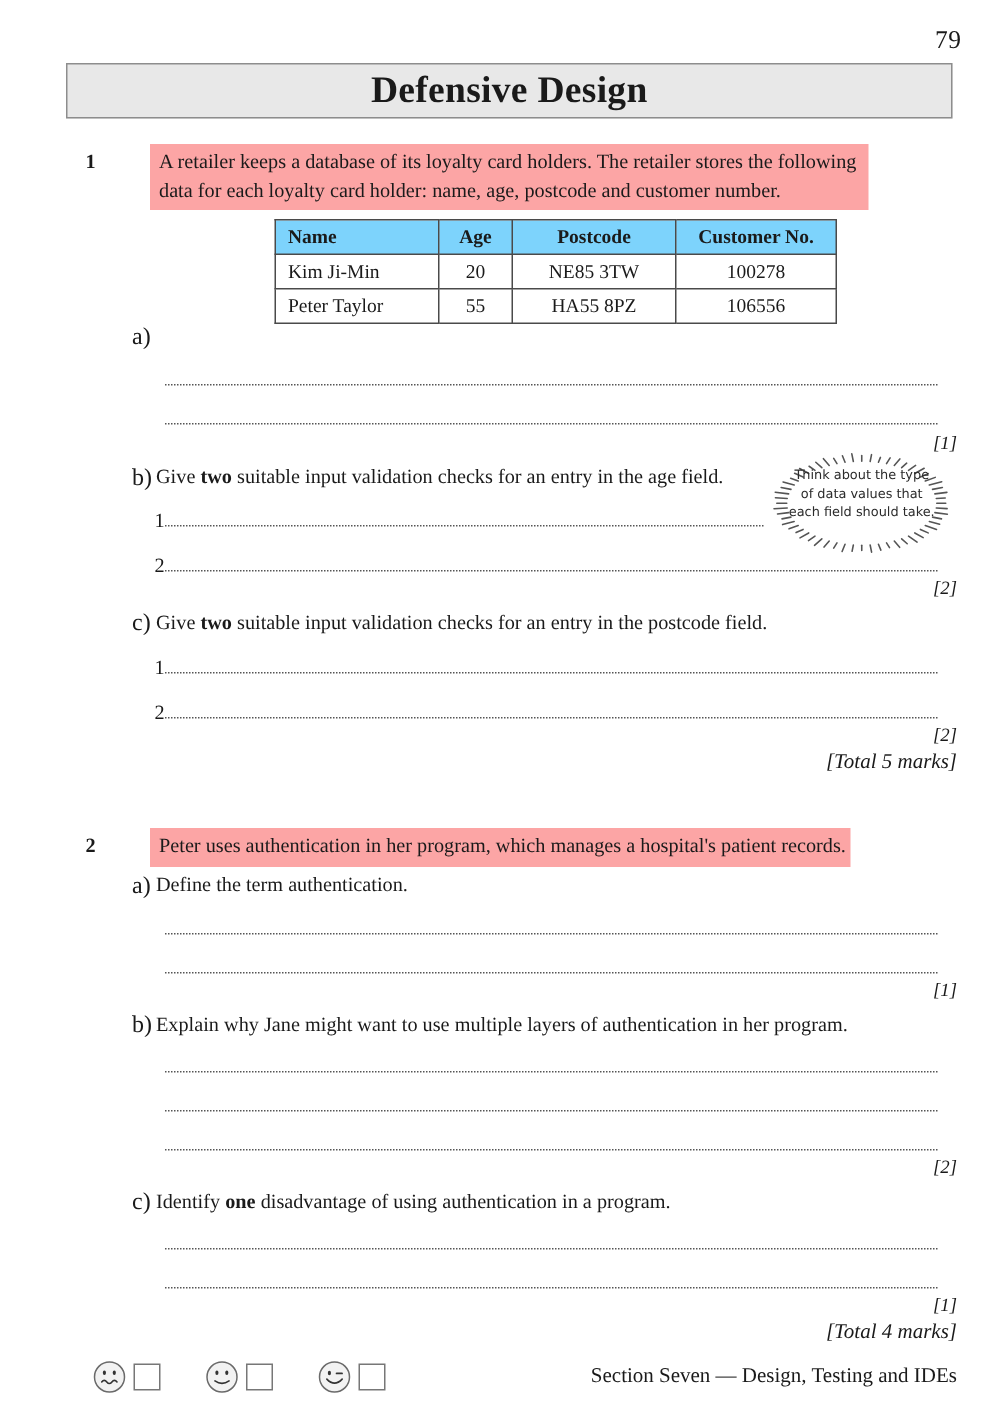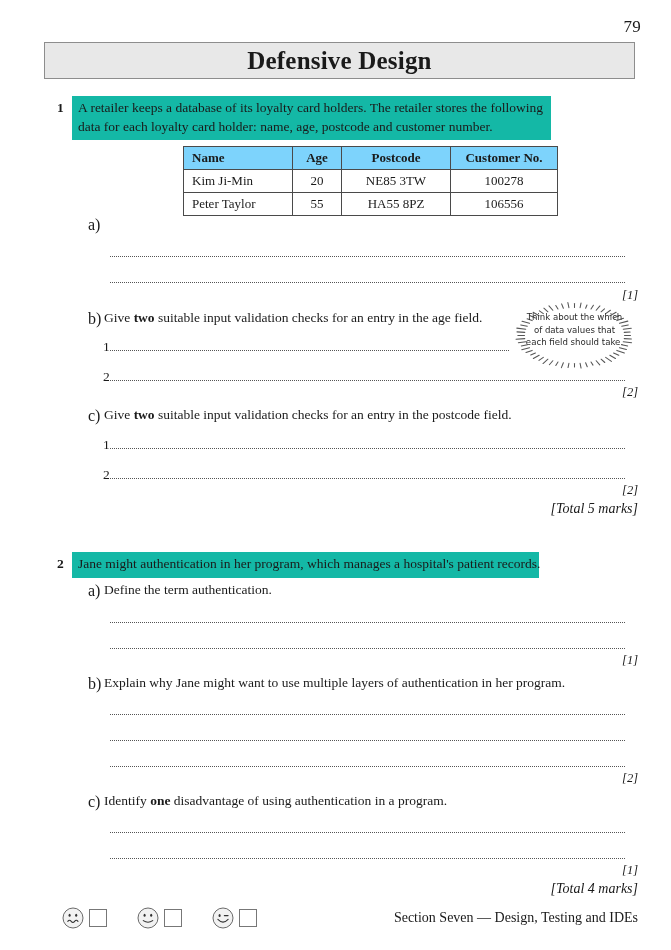--- a/index.html
+++ b/index.html
@@ -52,22 +52,22 @@
     letter-spacing: 0.2px;
   }
   .q-number {
     position: absolute;
     left: 57px;
     font-weight: bold;
     font-size: 13.5px;
   }
   .q-stem {
     position: absolute;
-    left: 72px;
-    background: #14b8a6;
+    left: 100px;
+    background: #fca5a5;
     font-size: 13.5px;
     line-height: 18.5px;
     padding: 3px 6px 4px 6px;
     box-sizing: border-box;
   }
 
   
   .data-table {
     position: absolute;
     left: 183px;
@@ -298,39 +298,39 @@
           <line x1="97.86" y1="16.70" x2="104.12" y2="13.19" stroke-linecap="round"></line>
           <line x1="101.59" y1="19.04" x2="106.78" y2="16.73" stroke-linecap="round"></line>
           <line x1="104.84" y1="21.60" x2="111.53" y2="19.25" stroke-linecap="round"></line>
           <line x1="107.55" y1="24.35" x2="115.82" y2="22.12" stroke-linecap="round"></line>
           <line x1="109.69" y1="27.25" x2="116.26" y2="25.97" stroke-linecap="round"></line>
           <line x1="111.25" y1="30.27" x2="119.27" y2="29.24" stroke-linecap="round"></line>
           <line x1="112.19" y1="33.36" x2="118.15" y2="32.99" stroke-linecap="round"></line>
         </g>
     </svg>
     <div class="tip-text">
-      <div>Think about the which</div>
+      <div>Think about the type</div>
       <div>of data values that</div>
       <div>each field should take.</div>
     </div>
   </div>
 
   <div class="part-label" style="top:407px;">c)</div>
   <div class="part-text" style="top:407px;">
     <span>Give </span><b>two</b><span> suitable input validation checks for an entry in the postcode field.</span>
   </div>
   <div class="ans-num" style="left:103px; top:437px;">1</div>
   <div class="ans-line" style="top:447px; width:515px;"></div>
   <div class="ans-num" style="left:103px; top:467px;">2</div>
   <div class="ans-line" style="top:477px; width:515px;"></div>
   <div class="marks" style="top:483px;">[2]</div>
   <div class="total-marks" style="top:501px;">[Total 5 marks]</div>
 
   <div class="q-number" style="top:556px;">2</div>
-  <div class="q-stem" style="top:552px; width:467px; white-space:nowrap;">Jane might authentication in her program, which manages a hospital's patient records.</div>
+  <div class="q-stem" style="top:552px; width:467px; white-space:nowrap;">Peter uses authentication in her program, which manages a hospital's patient records.</div>
 
   <div class="part-label" style="top:582px;">a)</div>
   <div class="part-text" style="top:582px;">Define the term authentication.</div>
   <div class="ans-line" style="top:621px; width:515px;"></div>
   <div class="ans-line" style="top:647px; width:515px;"></div>
   <div class="marks" style="top:653px;">[1]</div>
 
   <div class="part-label" style="top:675px;">b)</div>
   <div class="part-text" style="top:675px;">Explain why Jane might want to use multiple layers of authentication in her program.</div>
   <div class="ans-line" style="top:713px; width:515px;"></div>

